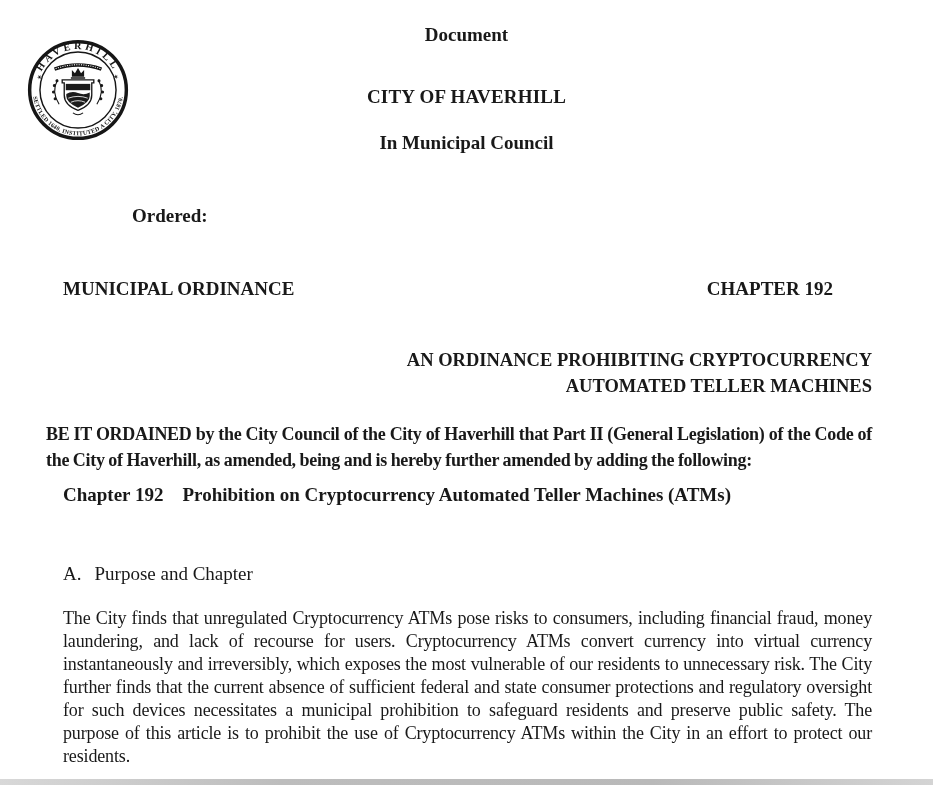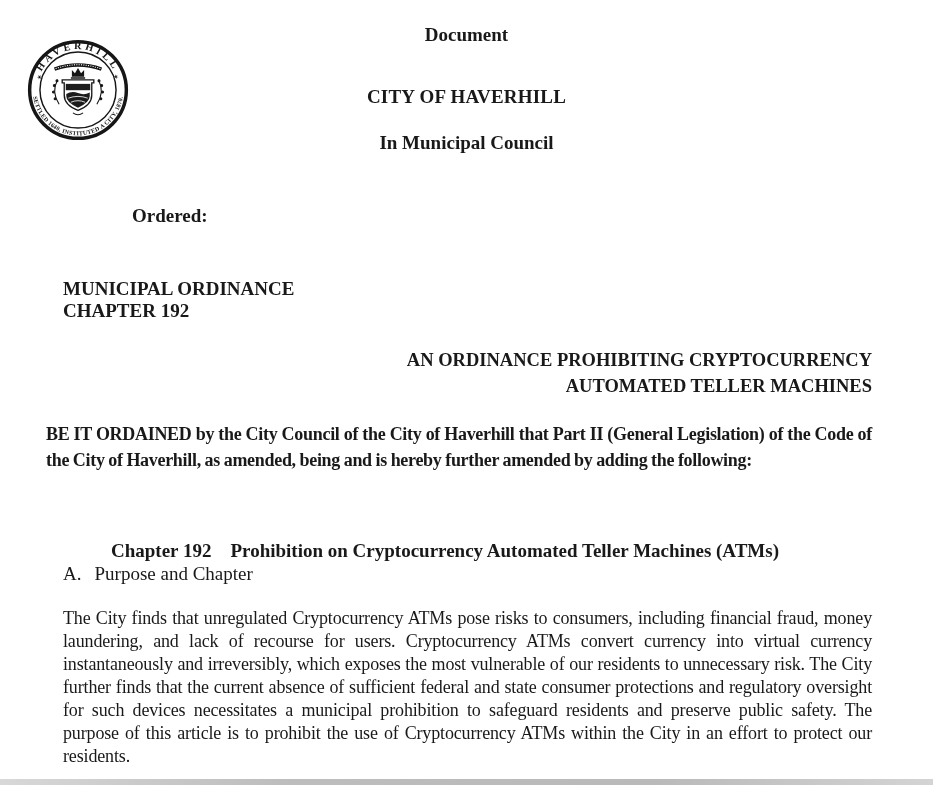--- a/index.html
+++ b/index.html
@@ -19,35 +19,35 @@
   .head-document{top:24px;text-align:center;}
   .head-city{top:86px;letter-spacing:.2px;}
   .head-council{top:132px;}
   .ordered{
     top:205px;left:132px;
     font-size:19px;font-weight:bold;line-height:22px;
   }
   .ord-row{
     top:278px;left:63px;right:61px;
     display:flex;justify-content:space-between;
-    font-size:19px;font-weight:bold;line-height:22px;flex-direction:column;
+    font-size:19px;font-weight:bold;line-height:22px;
   }
   .ord-row .chapter-num{margin-right:39px;}
   .doc-title{
     top:347px;left:63px;right:61px;
     text-align:right;font-size:18.5px;font-weight:bold;line-height:26px;
   }
   .enactment{
     top:421px;left:46px;right:61px;margin:0;
     font-size:18px;font-weight:bold;line-height:26px;
     text-align:justify;letter-spacing:-0.3px;word-spacing:-0.5px;
   }
   .chapter-heading{
-    top:540px;left:63px;right:61px;
-    font-size:19px;font-weight:bold;line-height:22px;margin-left:48px;
+    top:484px;left:63px;right:61px;
+    font-size:19px;font-weight:bold;line-height:22px;
   }
   .chapter-heading .ch-title{margin-left:19px;}
   .section-heading{
     top:563px;left:63px;right:61px;
     font-size:19px;line-height:22px;
   }
   .section-heading .sec-title{margin-left:13px;}
   .body-par{
     top:607px;left:63px;right:61px;margin:0;
     font-size:18px;line-height:23px;

